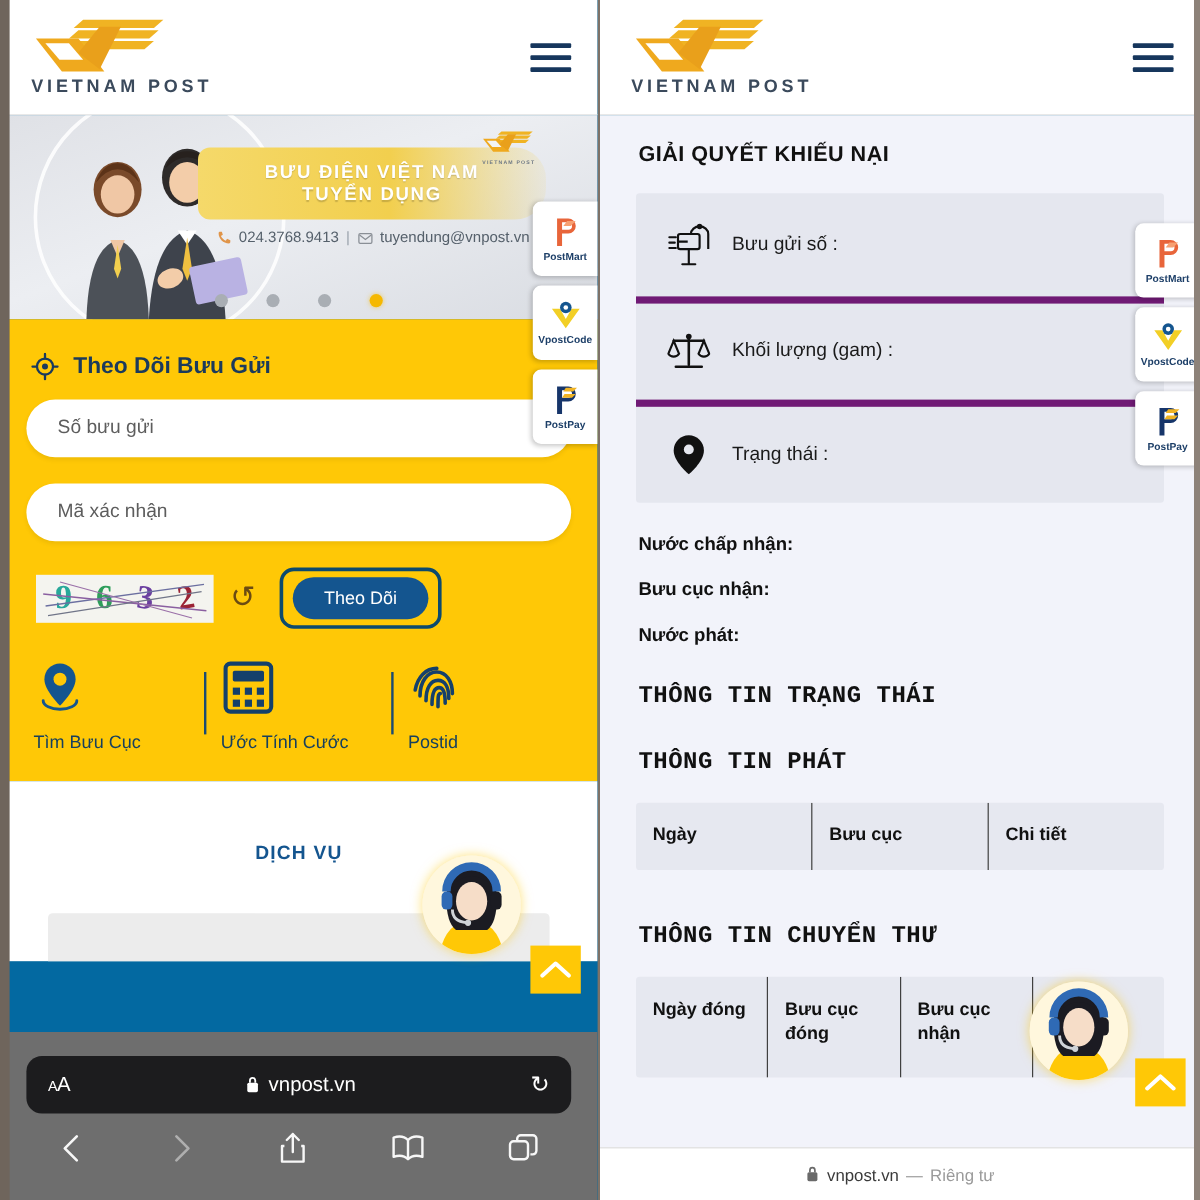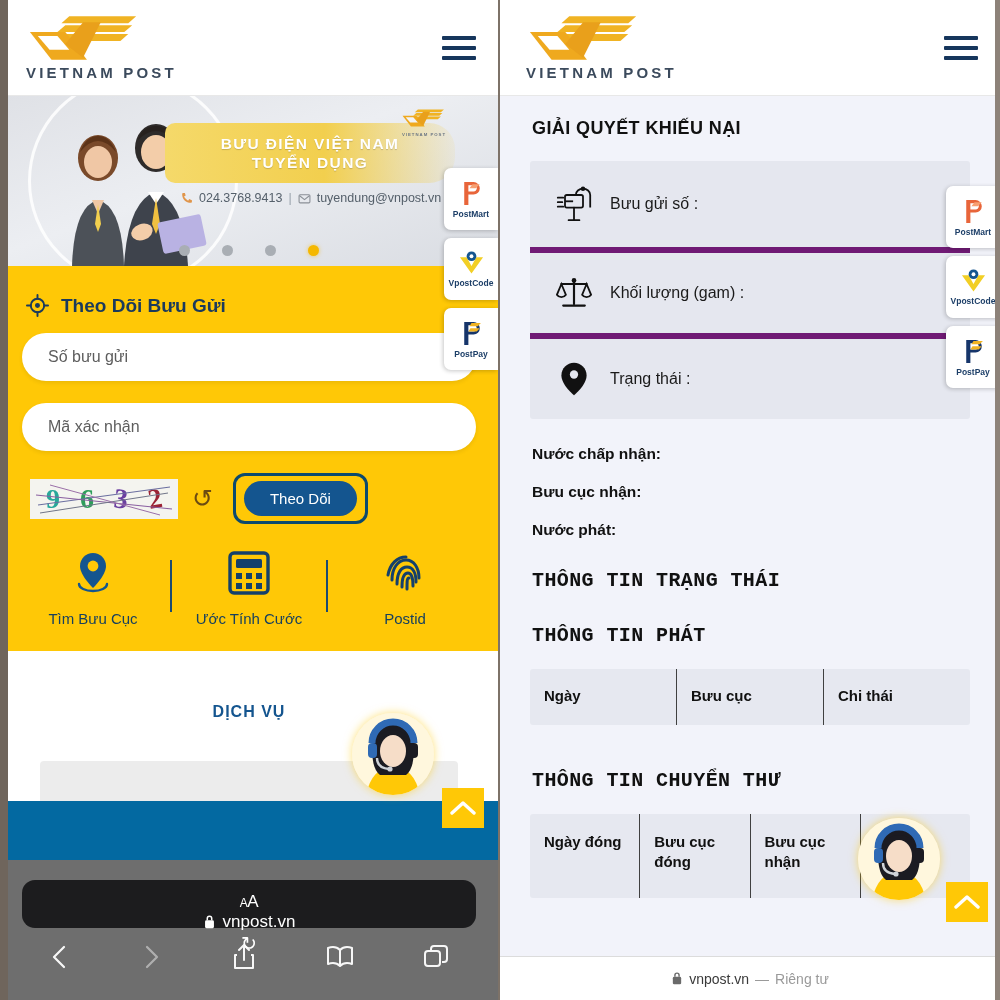--- a/index.html
+++ b/index.html
@@ -86,21 +86,21 @@
   .captcha b { font-size:28px; font-family:"Liberation Serif", serif; font-weight:700; }
   .captcha svg { position:absolute; inset:0; }
   .refresh { font-size:25px; color:#6b4b12; line-height:1; cursor:pointer; transform:scaleX(-1); }
   .btn-hl { border:3px solid #0c4a6e; border-radius:12px; padding:5px 8px; margin-left:6px; }
   .btn-track {
     background:#14558f; color:#fff; border:0; border-radius:20px;
     padding:9px 26px; font-size:15px; cursor:pointer;
     font-family:"Liberation Sans", sans-serif;
   }
   .quick { display:flex; align-items:flex-start; justify-content:space-around; margin-top:26px; }
-  .quick-item { display:flex; flex-direction:column; align-items:center; gap:14px; width:130px; cursor:pointer; }
+  .quick-item { display:flex; flex-direction:column; align-items:flex-start; gap:14px; width:130px; cursor:pointer; }
   .quick-item span { font-size:15px; color:#17405e; }
   .vline { width:2px; height:52px; background:#1b4b72; margin-top:10px; }
 
   
   .services { background:#fff; padding:34px 24px 0 24px; position:relative; height:150px; }
   .services h2 {
     text-align:center; color:#14558f; font-size:16px; letter-spacing:1px;
     font-weight:700; margin-top:18px;
   }
   .grey-card {
@@ -127,21 +127,21 @@
   .to-top {
     position:absolute; width:42px; height:40px; background:#ffc806;
     display:flex; align-items:center; justify-content:center; z-index:26; cursor:pointer;
   }
   .to-top svg { width:26px; height:18px; }
 
   
   .safari { position:absolute; left:0; right:0; bottom:0; height:140px; background:#6e6e6e; z-index:35; }
   .addr {
     margin:20px 22px 0 22px; height:48px; background:#1c1c1e; border-radius:13px;
-    display:flex; align-items:center; justify-content:space-between; padding:12px 18px;flex-direction:column;
+    display:flex; align-items:center; justify-content:space-between; padding:0 18px;
   }
   .addr .aa { color:#fff; font-size:17px; letter-spacing:-.5px; }
   .addr .aa small { font-size:12px; }
   .addr .url { color:#fff; font-size:17px; display:flex; align-items:center; gap:7px; }
   .addr .reload { color:#fff; font-size:19px; }
   .tools { display:flex; align-items:center; justify-content:space-around; height:62px; padding:0 14px; }
   .tools div { color:#fff; opacity:.95; cursor:pointer; }
   .tools .dim { opacity:.45; }
 
   
@@ -498,21 +498,21 @@
         <p>Bưu cục nhận:</p>
         <p>Nước phát:</p>
       </div>
 
       <div class="sect">THÔNG TIN TRẠNG THÁI</div>
       <div class="sect">THÔNG TIN PHÁT</div>
 
       <div class="thead t3">
         <div>Ngày</div>
         <div>Bưu cục</div>
-        <div>Chi thái</div>
+        <div>Chi tiết</div>
       </div>
 
       <div class="sect" style="margin-top:34px">THÔNG TIN CHUYỂN THƯ</div>
 
       <div class="thead t4">
         <div>Ngày đóng</div>
         <div>Bưu cục đóng</div>
         <div>Bưu cục nhận</div>
         <div>Bưu cục nhận</div>
       </div>

